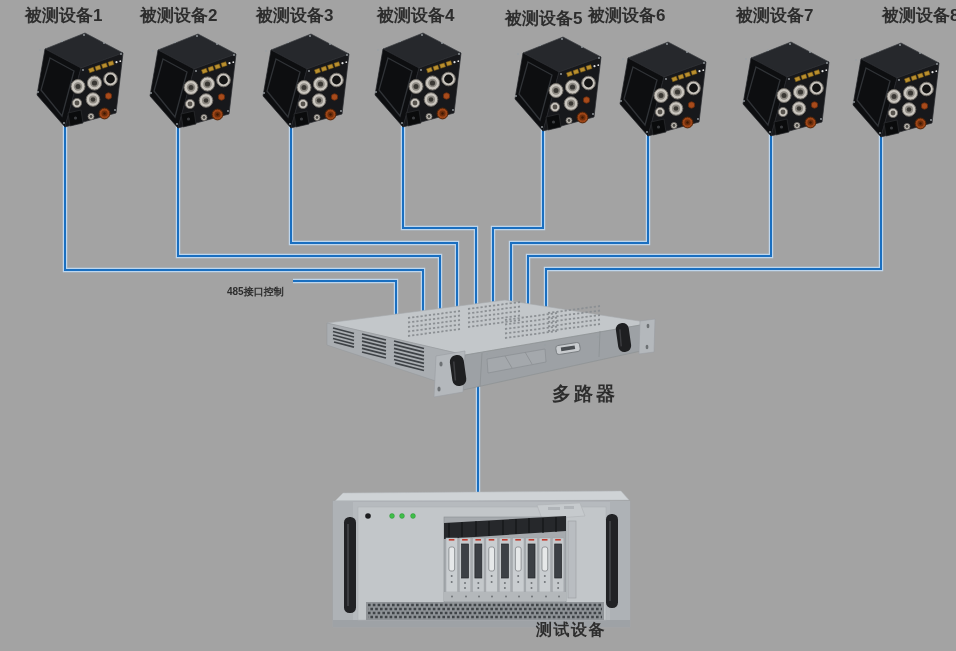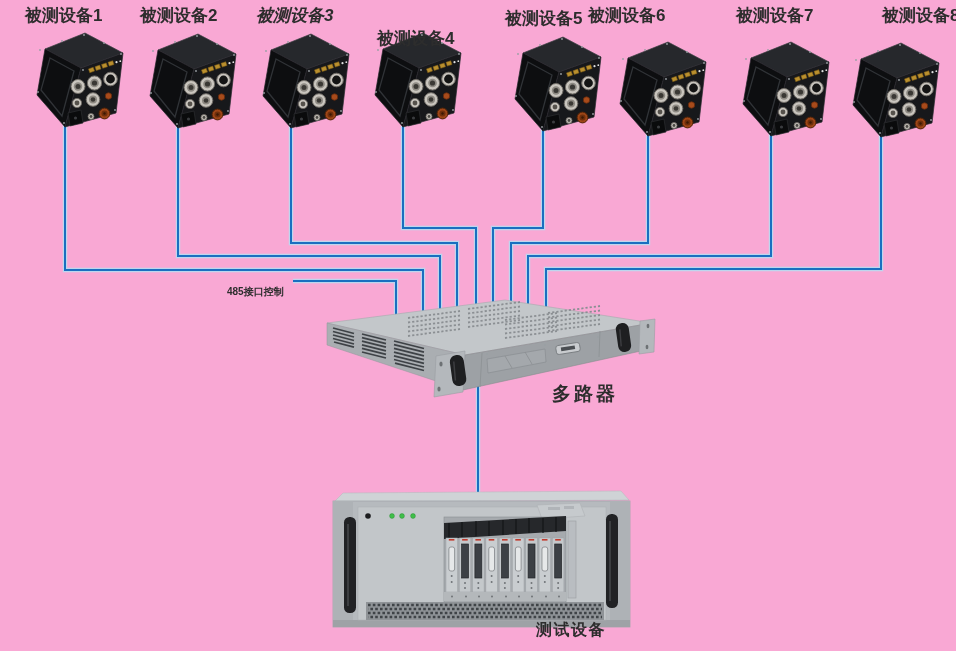--- a/index.html
+++ b/index.html
@@ -1,16 +1,16 @@
 <!DOCTYPE html>
 <html><head>
 <meta charset="utf-8">
 <style>
   html,body{margin:0;padding:0;background:#ffffff;}
-  #page{position:relative;width:956px;height:651px;background:#f9a8d4;overflow:hidden;
+  #page{position:relative;width:956px;height:651px;background:#a3a3a3;overflow:hidden;
         font-family:"Liberation Sans","DejaVu Sans",sans-serif;}
   #diagram-svg{position:absolute;left:0;top:0;}
   .lbl{position:absolute;color:#2d2d2d;font-weight:600;white-space:nowrap;}
   .dev-lbl{font-size:17px;top:4px;}
   .halo{fill:none;stroke:#bdd6ee;stroke-width:4.4;stroke-linejoin:miter;}
   .core{fill:none;stroke:#1a6fc0;stroke-width:2;stroke-linejoin:miter;}
   .vent-dash{stroke:#8b8f93;stroke-width:1.8;stroke-dasharray:2.2 2;}
   .slot{stroke:#3e4246;stroke-width:1.8;}
   .screw{fill:#9aa0a5;}
 </style>
@@ -291,22 +291,22 @@
       </g>
       <g>
         <rect x="606" y="514" width="12" height="94" rx="5.5" fill="#212225"></rect>
         <line x1="610" y1="521" x2="610" y2="601" stroke="#45464a" stroke-width="1.6"></line>
       </g>
     </g>
   </svg>
 
   <div class="lbl dev-lbl" style="left:25px;">被测设备1</div>
   <div class="lbl dev-lbl" style="left:140px;text-align:right;">被测设备2</div>
-  <div class="lbl dev-lbl" style="left:256px;font-style:italic;">被测设备3</div>
-  <div class="lbl dev-lbl" style="left:377px;margin-top:23px;">被测设备4</div>
+  <div class="lbl dev-lbl" style="left:256px;">被测设备3</div>
+  <div class="lbl dev-lbl" style="left:377px;">被测设备4</div>
   <div class="lbl dev-lbl" style="left:505px;top:7px;">被测设备5</div>
   <div class="lbl dev-lbl" style="left:588px;">被测设备6</div>
   <div class="lbl dev-lbl" style="left:736px;">被测设备7</div>
   <div class="lbl dev-lbl" style="left:882px;">被测设备8</div>
 
   <div class="lbl" style="left:227px;top:285px;font-size:10px;">485接口控制</div>
   <div class="lbl" style="left:552px;top:381px;font-size:19px;letter-spacing:3px;">多路器</div>
   <div class="lbl" style="left:536px;top:620px;font-size:16px;letter-spacing:1.5px;">测试设备</div>
 </div>
 

